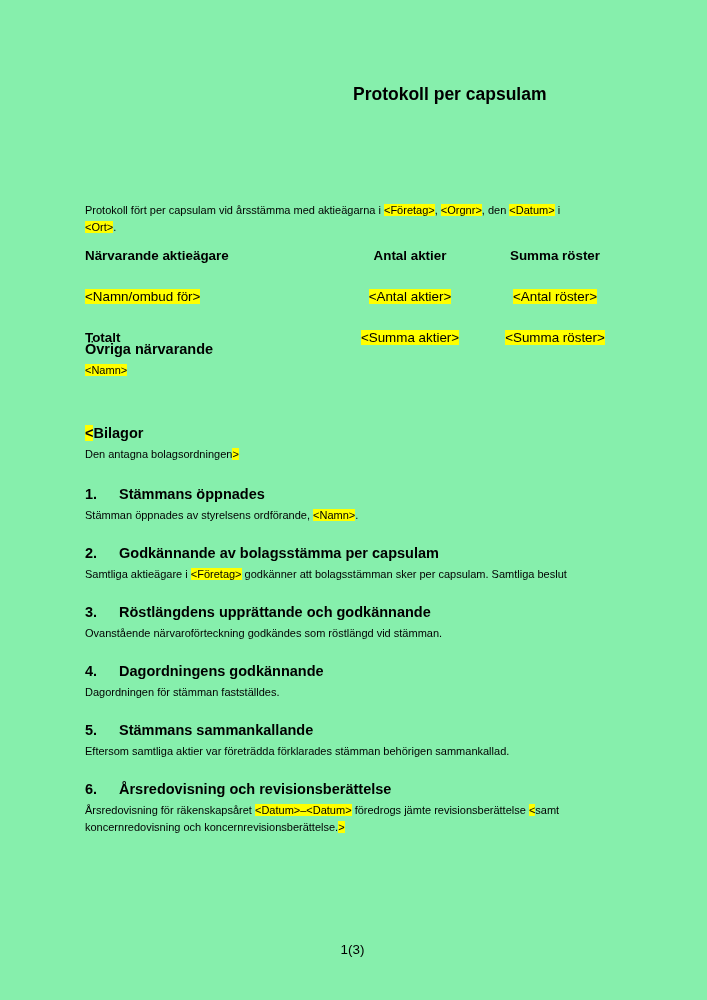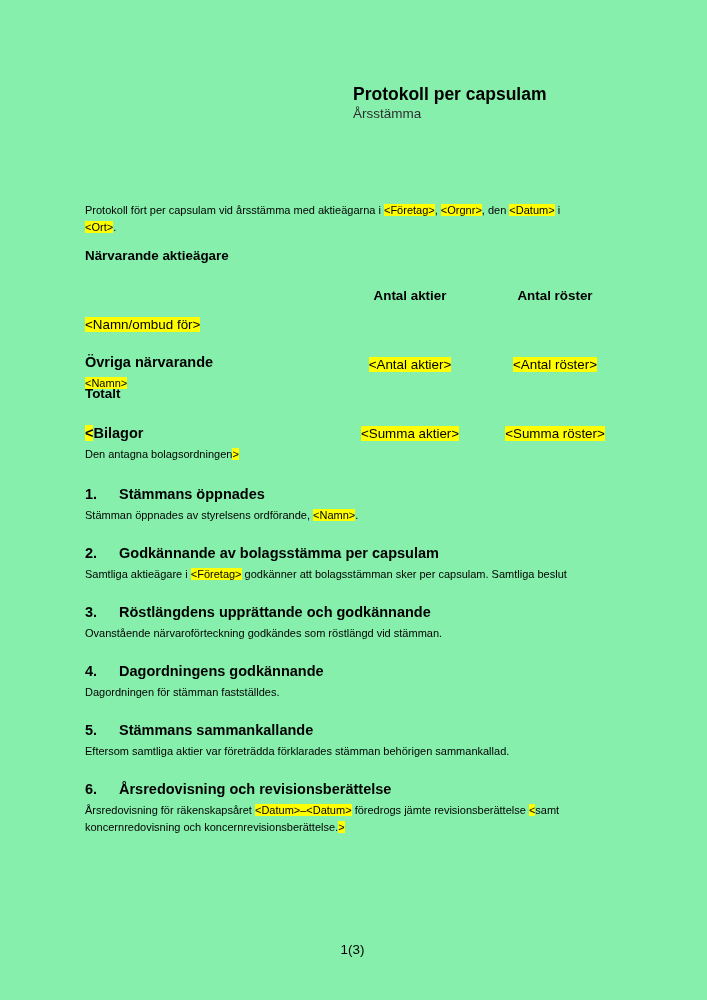--- a/index.html
+++ b/index.html
@@ -19,27 +19,27 @@
   .doc-title    { font-size: 17.5px; font-weight: bold; line-height: 21px; }
   .doc-subtitle { font-size: 13.5px; line-height: 17px; color: #2e2e2e; }
 
   .body-text { font-size: 11px; line-height: 17px; }
 
   .intro { position: absolute; left: 85px; top: 202px; width: 548px; }
 
   .attendees {
     position: absolute; left: 85px; top: 247px; width: 535px;
     display: grid; grid-template-columns: 245px 160px 130px;
-    row-gap: 12px; font-size: 13.4px; line-height: 17px;
+    row-gap: 24px; font-size: 13.4px; line-height: 17px;
   }
   .attendees .th { font-weight: bold; }
-  .attendees .c2, .attendees .c3 { text-align: center; margin-top: 40px; }
+  .attendees .c2, .attendees .c3 { text-align: center; }
 
   .block-heading { font-size: 14.5px; font-weight: bold; line-height: 20px; }
-  .others      { position: absolute; left: 85px; top: 352px; }
+  .others      { position: absolute; left: 85px; top: 339px; }
   .attachments { position: absolute; left: 85px; top: 423px; }
   .sub-value   { margin-top: 3px; }
 
   .sections { position: absolute; left: 85px; top: 484px; width: 548px; }
   .section  { margin-bottom: 19px; }
   .section-heading { display: flex; font-size: 14.5px; font-weight: bold; line-height: 20px; }
   .section-number  { width: 34px; flex: none; }
   .section-body    { margin-top: 3px; }
 
   .footer {
@@ -47,29 +47,28 @@
     text-align: center; font-size: 13.4px; line-height: 17px;
   }
 </style>
 </head>
 <body>
 
 <div class="page">
 
   <div class="doc-header">
     <div class="doc-title">Protokoll per capsulam</div>
-    <div class="doc-subtitle">Årsstämma</div>
   </div>
 
   <div class="intro body-text"><span>Protokoll fört per capsulam vid årsstämma med aktieägarna i </span><span class="hl">&lt;Företag&gt;</span><span>, </span><span class="hl">&lt;Orgnr&gt;</span><span>, den </span><span class="hl">&lt;Datum&gt;</span><span> i</span><br><span class="hl">&lt;Ort&gt;</span><span>.</span></div>
 
   <div class="attendees">
     <div class="th c1">Närvarande aktieägare</div>
     <div class="th c2">Antal aktier</div>
-    <div class="th c3">Antal röster</div>
+    <div class="th c3">Summa röster</div>
 
     <div class="c1"><span class="hl">&lt;Namn/ombud för&gt;</span></div>
     <div class="c2"><span class="hl">&lt;Antal aktier&gt;</span></div>
     <div class="c3"><span class="hl">&lt;Antal röster&gt;</span></div>
 
     <div class="c1"><span class="b">Totalt</span></div>
     <div class="c2"><span class="hl">&lt;Summa aktier&gt;</span></div>
     <div class="c3"><span class="hl">&lt;Summa röster&gt;</span></div>
   </div>
 

